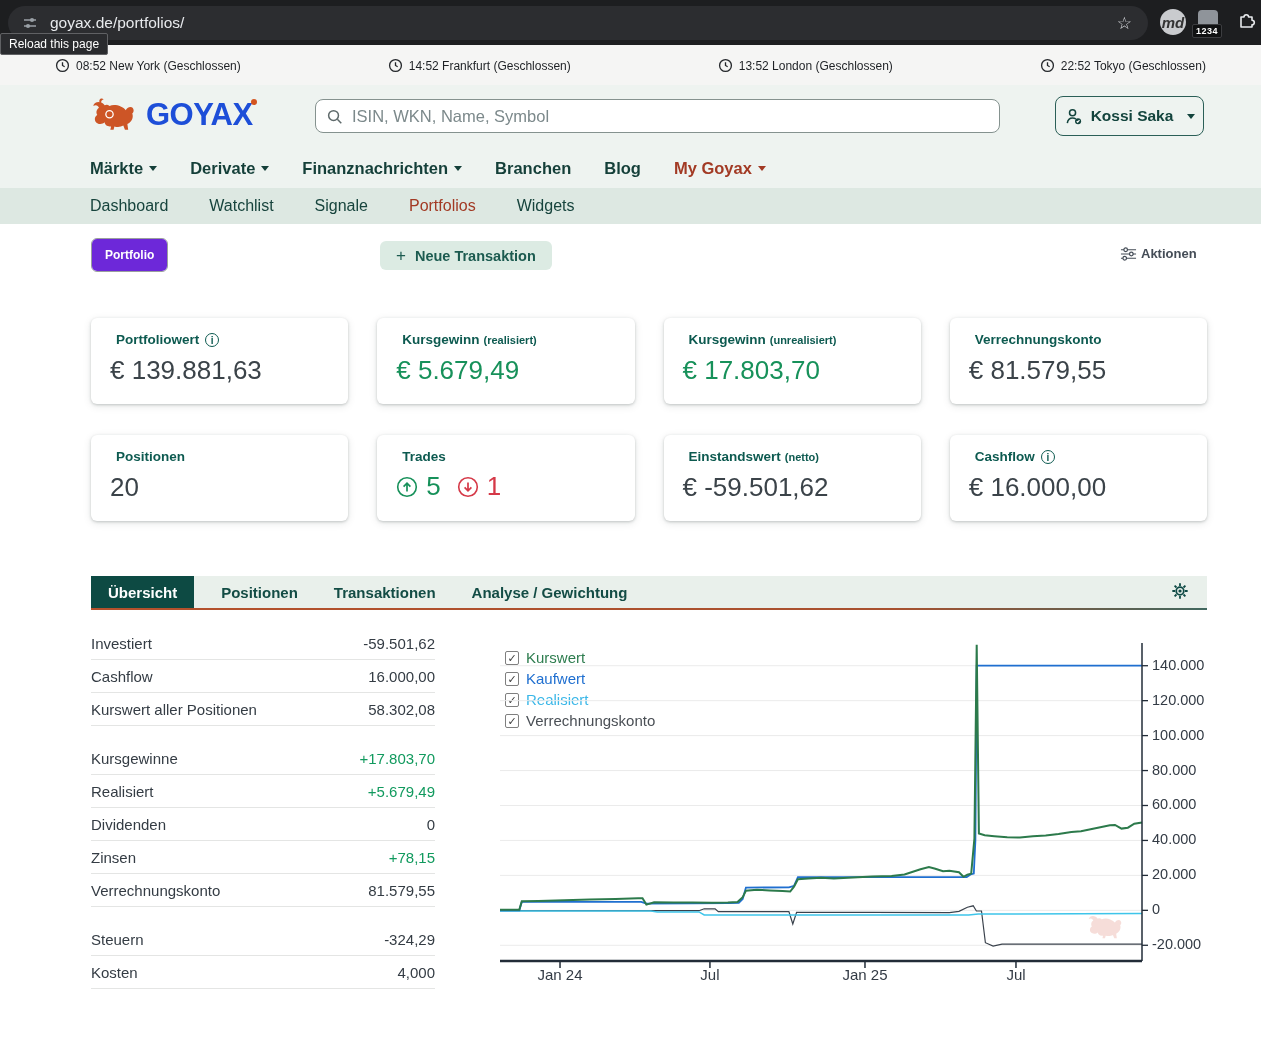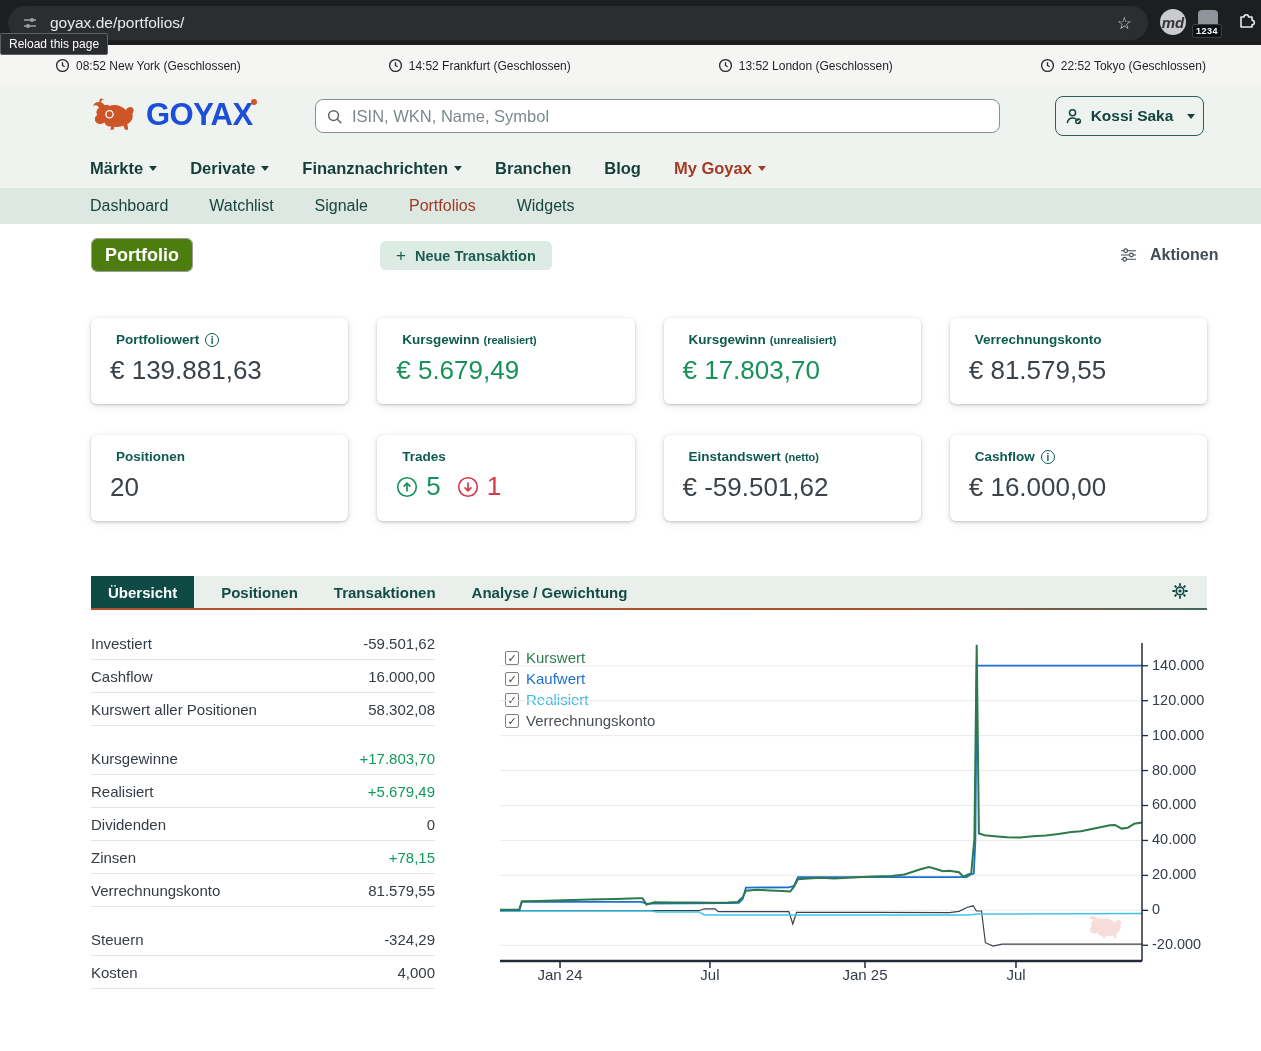--- a/index.html
+++ b/index.html
@@ -45,27 +45,27 @@
   .caret{width:0;height:0;border-left:4px solid transparent;border-right:4px solid transparent;
          border-top:5px solid currentColor;margin-left:6px;display:inline-block;}
   
   .subnav{position:absolute;left:0;top:188px;width:1261px;height:36px;background:#dde8e2;
           display:flex;align-items:center;gap:41px;padding-left:90px;box-sizing:border-box;}
   .subnav-item{font-size:16px;color:#17443d;}
   .subnav-item.active{color:#a23a24;}
   
   .pf-select{position:absolute;left:91px;top:238px;height:34px;border:1px solid #9a9f9e;border-radius:6px;
              display:flex;overflow:hidden;box-sizing:border-box;background:#fff;}
-  .pf-tag{background:#4d7c0f;color:#fff;font-weight:bold;font-size:18px;display:flex;align-items:center;padding:0 13px;}
+  .pf-tag{background:#6d28d9;color:#fff;font-weight:bold;font-size:12px;display:flex;align-items:center;padding:0 13px;}
   .pf-val{display:flex;align-items:center;font-size:16px;color:#222;padding:0 12px;width:148px;justify-content:space-between;}
   .btn-new{position:absolute;left:380px;top:241px;height:29px;background:#dcebe3;border-radius:6px;
            display:flex;align-items:center;gap:9px;padding:0 16px;color:#1c5b50;font-weight:bold;font-size:14.5px;}
   .plus-ic::before{content:"+";font-size:17px;font-weight:normal;}
-  .actions{position:absolute;left:1120px;top:246px;display:flex;align-items:center;gap:13px;
-           color:#444c56;font-weight:bold;font-size:16px;}
+  .actions{position:absolute;left:1120px;top:246px;display:flex;align-items:center;gap:4px;
+           color:#444c56;font-weight:bold;font-size:13px;}
   
   .cards{position:absolute;left:91px;top:318px;width:1116px;display:grid;
          grid-template-columns:repeat(4,1fr);column-gap:29px;row-gap:31px;}
   .card{height:86px;background:#fff;border-radius:6px;box-sizing:border-box;padding:14px 19px;
         box-shadow:0 1px 3px rgba(25,40,35,.22),0 2px 8px rgba(25,40,35,.10);}
   .card-label{color:#0d5a50;font-weight:bold;font-size:13.5px;display:flex;align-items:center;padding-left:6px;}
   .card-sub{font-size:11px;margin-left:4px;}
   .info-ic{display:inline-block;width:14px;height:14px;border:1.3px solid #0d5a50;border-radius:50%;
            font-size:10px;line-height:13px;text-align:center;margin-left:6px;font-weight:bold;box-sizing:border-box;}
   .info-ic::before{content:"i";}

